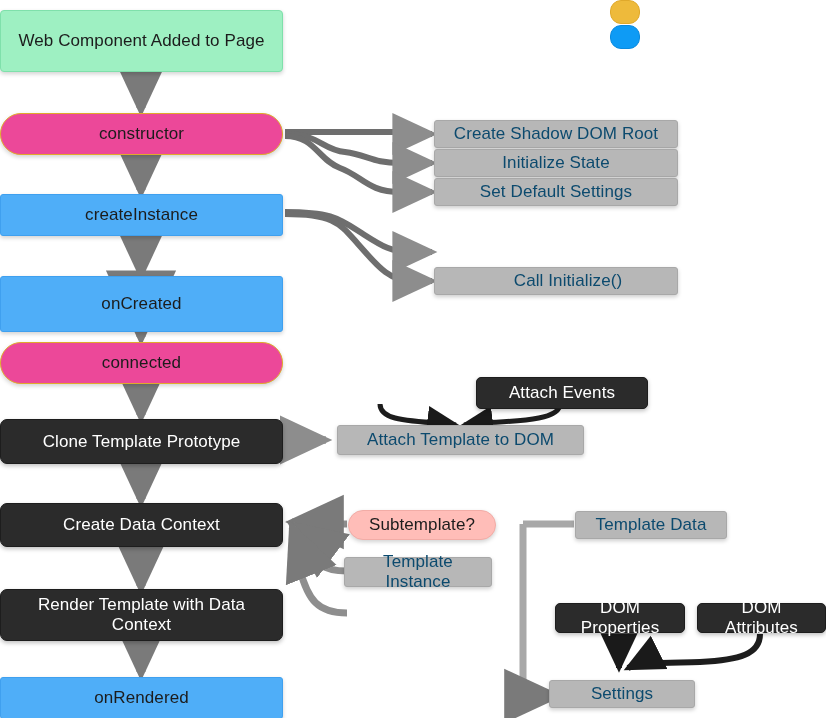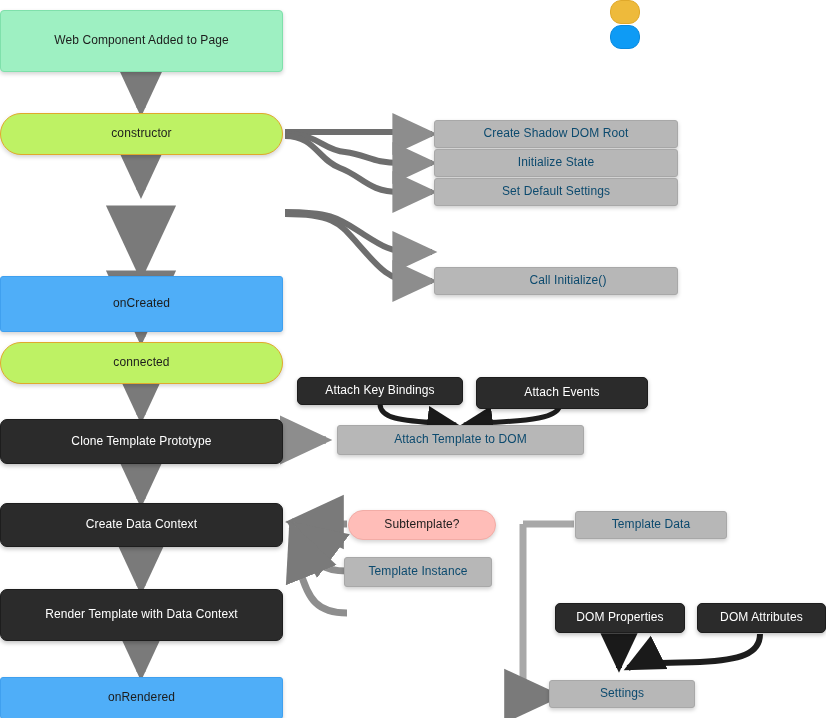--- a/index.html
+++ b/index.html
@@ -25,36 +25,36 @@
     height: 718px;
     pointer-events: none;
   }
   .node {
     position: absolute;
     box-sizing: border-box;
     display: flex;
     align-items: center;
     justify-content: center;
     text-align: center;
-    font-size: 12px;
+    font-size: 17px;
     line-height: 1.15;
     letter-spacing: 0.1px;
     z-index: 3;
     padding: 0 8px;
   }
   
   .n-green {
     background: #9EF0C2;
     border: 1px solid #7fe0ab;
     border-radius: 4px;
     color: #1c1c1c;
     box-shadow: 0 2px 4px rgba(0,0,0,0.18);
   }
   .n-orange {
-    background: #bef264;
+    background: #ec4899;
     border: 1px solid #e0a92b;
     border-radius: 22px;
     color: #1c1c1c;
     box-shadow: 0 2px 4px rgba(0,0,0,0.18);
   }
   .n-blue {
     background: #4FAEF8;
     border: 1px solid #3fa0ef;
     border-radius: 3px;
     color: #1c1c1c;
@@ -188,20 +188,21 @@
     <div class="legend-row" style="left:0px; top:25px;">
       <span class="legend-swatch blue"></span>
       <span class="legend-label"></span>
     </div>
   </div>
 
   <div class="node n-green" style="left:0px; top:10px; width:283px; height:62px;">Web Component Added to Page</div>
 
   <div class="node n-orange" style="left:0px; top:113px; width:283px; height:42px;">constructor</div>
 
+  <div class="node n-blue" style="left:0px; top:194px; width:283px; height:42px;">createInstance</div>
 
   <div class="node n-blue" style="left:0px; top:276px; width:283px; height:56px;">onCreated</div>
 
   <div class="node n-orange" style="left:0px; top:342px; width:283px; height:42px;">connected</div>
 
   <div class="node n-dark" style="left:0px; top:419px; width:283px; height:45px;">Clone Template Prototype</div>
 
   <div class="node n-dark" style="left:0px; top:503px; width:283px; height:44px;">Create Data Context</div>
 
   <div class="node n-dark" style="left:0px; top:589px; width:283px; height:52px;">Render Template with Data Context</div>
@@ -210,21 +211,20 @@
 
   <div class="node n-gray" style="left:434px; top:120px; width:244px; height:28px;">Create Shadow DOM Root</div>
 
   <div class="node n-gray" style="left:434px; top:149px; width:244px; height:28px;">Initialize State</div>
 
   <div class="node n-gray" style="left:434px; top:178px; width:244px; height:28px;">Set Default Settings</div>
 
 
   <div class="node n-gray" style="left:434px; top:267px; width:244px; height:28px;padding-left:32px;">Call Initialize()</div>
 
-  <div class="node n-dark" style="left:297px; top:377px; width:166px; height:28px; border-radius:5px;">Attach Key Bindings</div>
 
   <div class="node n-dark" style="left:476px; top:377px; width:172px; height:32px; border-radius:5px;">Attach Events</div>
 
   <div class="node n-gray" style="left:337px; top:425px; width:247px; height:30px;">Attach Template to DOM</div>
 
   <div class="node n-pink" style="left:348px; top:510px; width:148px; height:30px;">Subtemplate?</div>
 
   <div class="node n-gray" style="left:344px; top:557px; width:148px; height:30px;">Template Instance</div>
 
 

